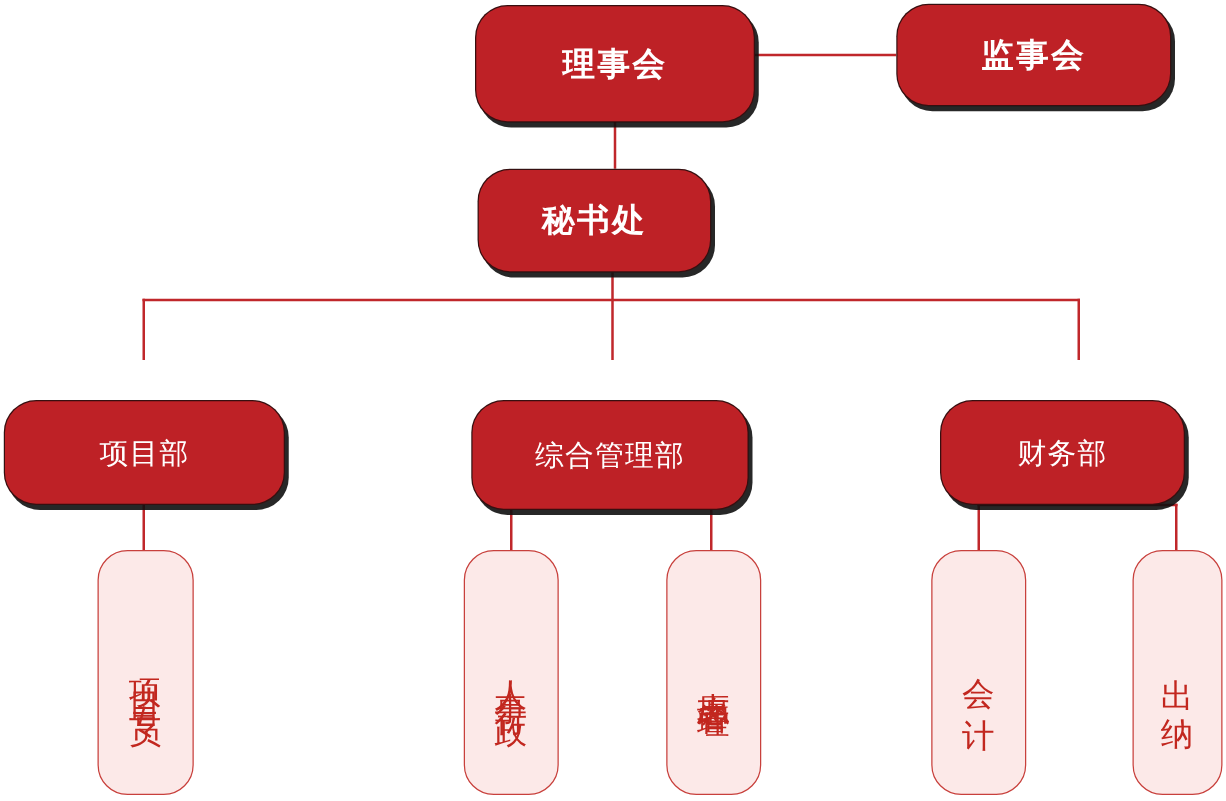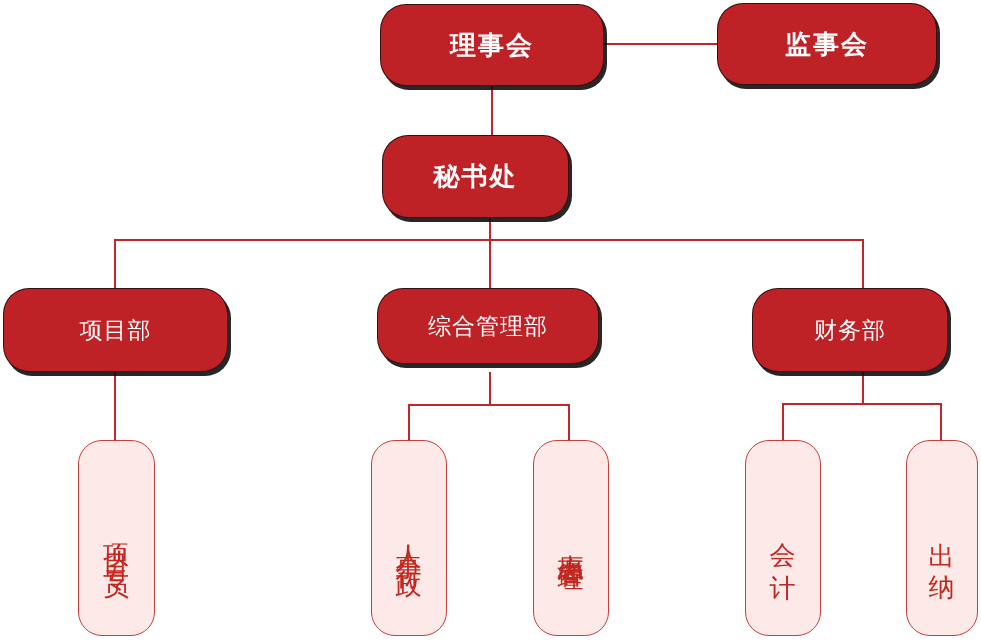--- a/index.html
+++ b/index.html
@@ -39,20 +39,21 @@
   }
   .lvl-top {
     font-size: 26px;
     font-weight: bold;
     letter-spacing: 2px;
   }
   .lvl-dept {
     font-size: 23px;
     font-weight: normal;
     letter-spacing: 1px;
+    margin-top: 32px;
   }
 
   
   .node-pink {
     position: absolute;
     top: 440px;
     height: 196px;
     background: #fce9e8;
     border: 1px solid #c8403c;
     border-radius: 24px;
@@ -86,35 +87,35 @@
   <div class="vline" style="left:114px; top:372px; height:68px;"></div>
   <div class="vline" style="left:489px; top:372px; height:33px;"></div>
   <div class="hline" style="left:408px; top:404px; width:162px;"></div>
   <div class="vline" style="left:408px; top:404px; height:36px;"></div>
   <div class="vline" style="left:568px; top:404px; height:36px;"></div>
   <div class="vline" style="left:862px; top:372px; height:32px;"></div>
   <div class="hline" style="left:782px; top:403px; width:160px;"></div>
   <div class="vline" style="left:782px; top:403px; height:37px;"></div>
   <div class="vline" style="left:940px; top:403px; height:37px;"></div>
 
-  <div class="node-dark lvl-top" style="left:380px; top:4px; width:224px; height:82px;">
+  <div class="node-dark lvl-top" style="left:380px; top:4px; width:224px; height:94px;">
     <span>理事会</span>
   </div>
   <div class="node-dark lvl-top" style="left:717px; top:3px; width:220px; height:82px;">
     <span>监事会</span>
   </div>
 
   <div class="node-dark lvl-top" style="left:382px; top:135px; width:187px; height:83px;">
     <span>秘书处</span>
   </div>
 
   <div class="node-dark lvl-dept" style="left:3px; top:288px; width:225px; height:84px;">
     <span>项目部</span>
   </div>
-  <div class="node-dark lvl-dept" style="left:377px; top:288px; width:222px; height:76px;">
+  <div class="node-dark lvl-dept" style="left:377px; top:288px; width:222px; height:88px;">
     <span>综合管理部</span>
   </div>
   <div class="node-dark lvl-dept" style="left:752px; top:288px; width:196px; height:84px;">
     <span>财务部</span>
   </div>
 
   <div class="node-pink" style="left:78px; width:77px;">
     <span class="vtext gap-4">项目专员</span>
   </div>
   <div class="node-pink" style="left:371px; width:76px;">

